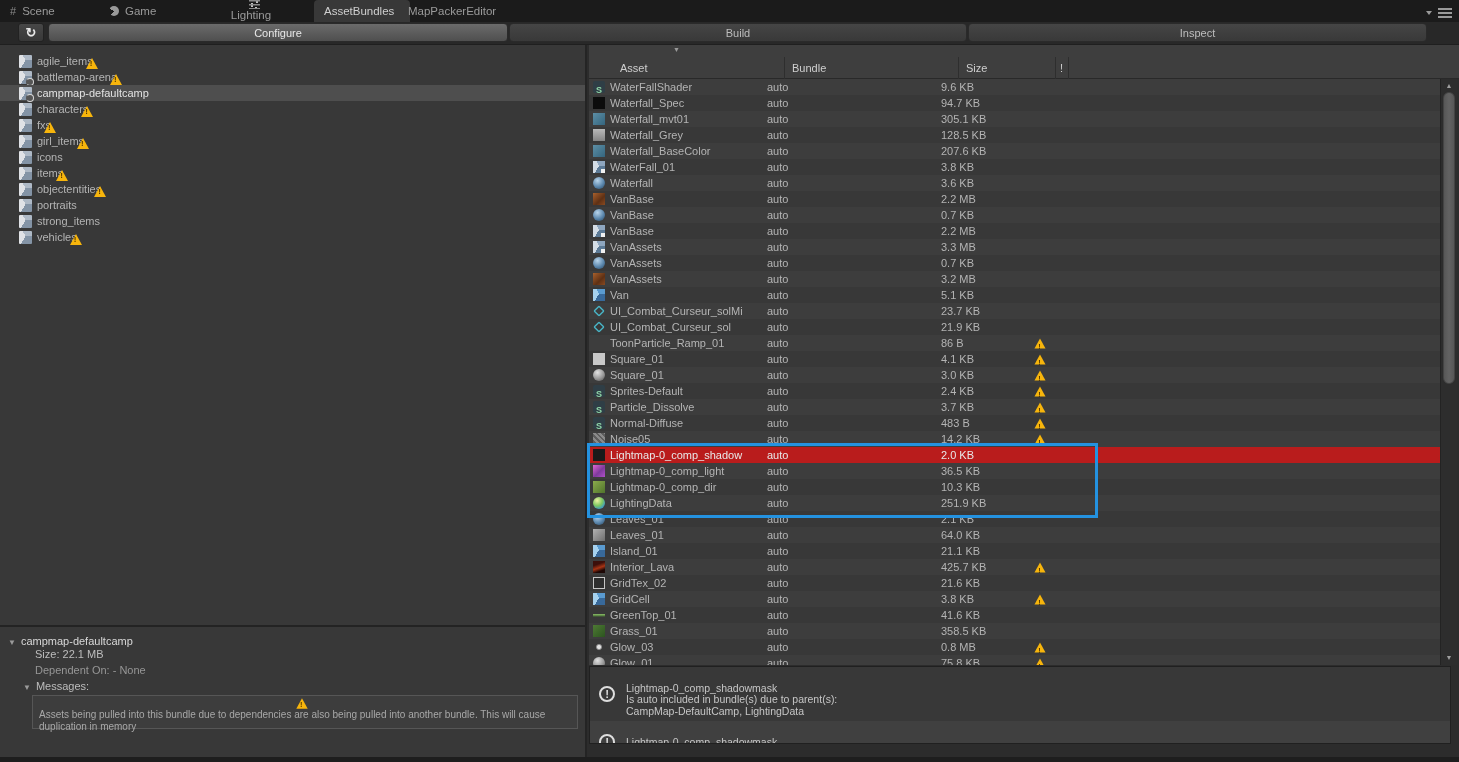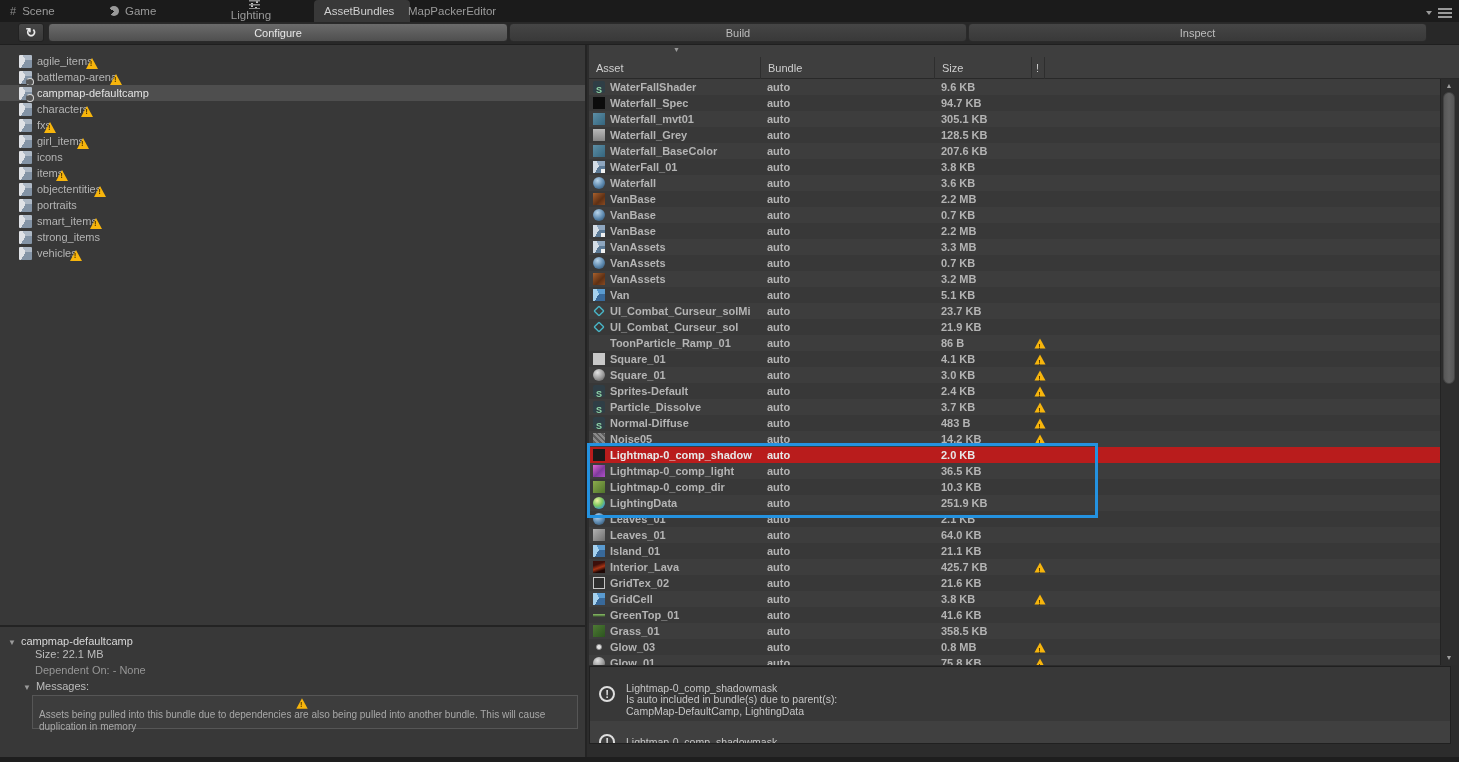--- a/index.html
+++ b/index.html
@@ -74,28 +74,28 @@
 
   
   #right-panel { position:absolute; left:585px; top:45px; width:874px; height:717px;
                  background:#2c2c2c; border-left:2px solid #242424; }
   #tbl-header { position:absolute; left:2px; top:0; right:0; height:34px; background:#3e3e3e;
                 border-bottom:1px solid #292929; }
   #sort-ind { position:absolute; left:84px; top:1px; font-size:7px; color:#9a9a9a; }
   #hrow { position:absolute; left:0; top:12px; right:0; height:22px; display:flex;
           font-size:11px; color:#cfcfcf; }
   .hcell { line-height:22px; padding-left:7px; white-space:nowrap; overflow:hidden; }
-  .h-asset{width:171px;} .h-bundle{width:174px;border-left:1px solid #2e2e2e;}
+  .h-asset{width:171px;margin-left:24px;} .h-bundle{width:174px;border-left:1px solid #2e2e2e;}
   .h-size{width:97px;border-left:1px solid #2e2e2e;}
   .h-warn{width:14px;border-left:1px solid #2e2e2e;border-right:1px solid #2e2e2e;padding-left:4px;}
   .h-fill{flex:1;}
 
   #asset-rows { position:absolute; left:2px; top:34px; width:852px; height:586px;
                 overflow:hidden; background:#383838; }
-  .t-row { height:16px; display:flex; font-size:11px; color:#b4b4b4; cursor:default;font-weight:bold; }
+  .t-row { height:16px; display:flex; font-size:11px; color:#b4b4b4; cursor:default; }
   .t-row:nth-child(odd) { background:#3d3d3d; }
   .t-row.selected { background:#b91c1c; color:#e8e8e8; }
   .cell { line-height:16px; white-space:nowrap; overflow:hidden; }
   .c-asset { width:171px; display:flex; align-items:center; }
   .c-bundle { width:174px; padding-left:7px; }
   .c-size { width:97px; padding-left:7px; }
   .c-warn { width:22px; padding-left:3px; display:flex; align-items:center; }
   .c-warn .warn { transform:scale(.92); }
 
   
@@ -249,25 +249,20 @@
     <span class="b-label">objectentities</span>
     <span class="warn b-warn"></span>
   </div>
       <div class="b-row">
     <span class="b-ic bundle"></span>
     <span class="b-label">portraits</span>
 
   </div>
       <div class="b-row">
     <span class="b-ic bundle"></span>
-    <span class="b-label">smart_items</span>
-    <span class="warn b-warn"></span>
-  </div>
-      <div class="b-row">
-    <span class="b-ic bundle"></span>
     <span class="b-label">strong_items</span>
 
   </div>
       <div class="b-row">
     <span class="b-ic bundle"></span>
     <span class="b-label">vehicles</span>
     <span class="warn b-warn"></span>
   </div>
     </div>
 </div>

